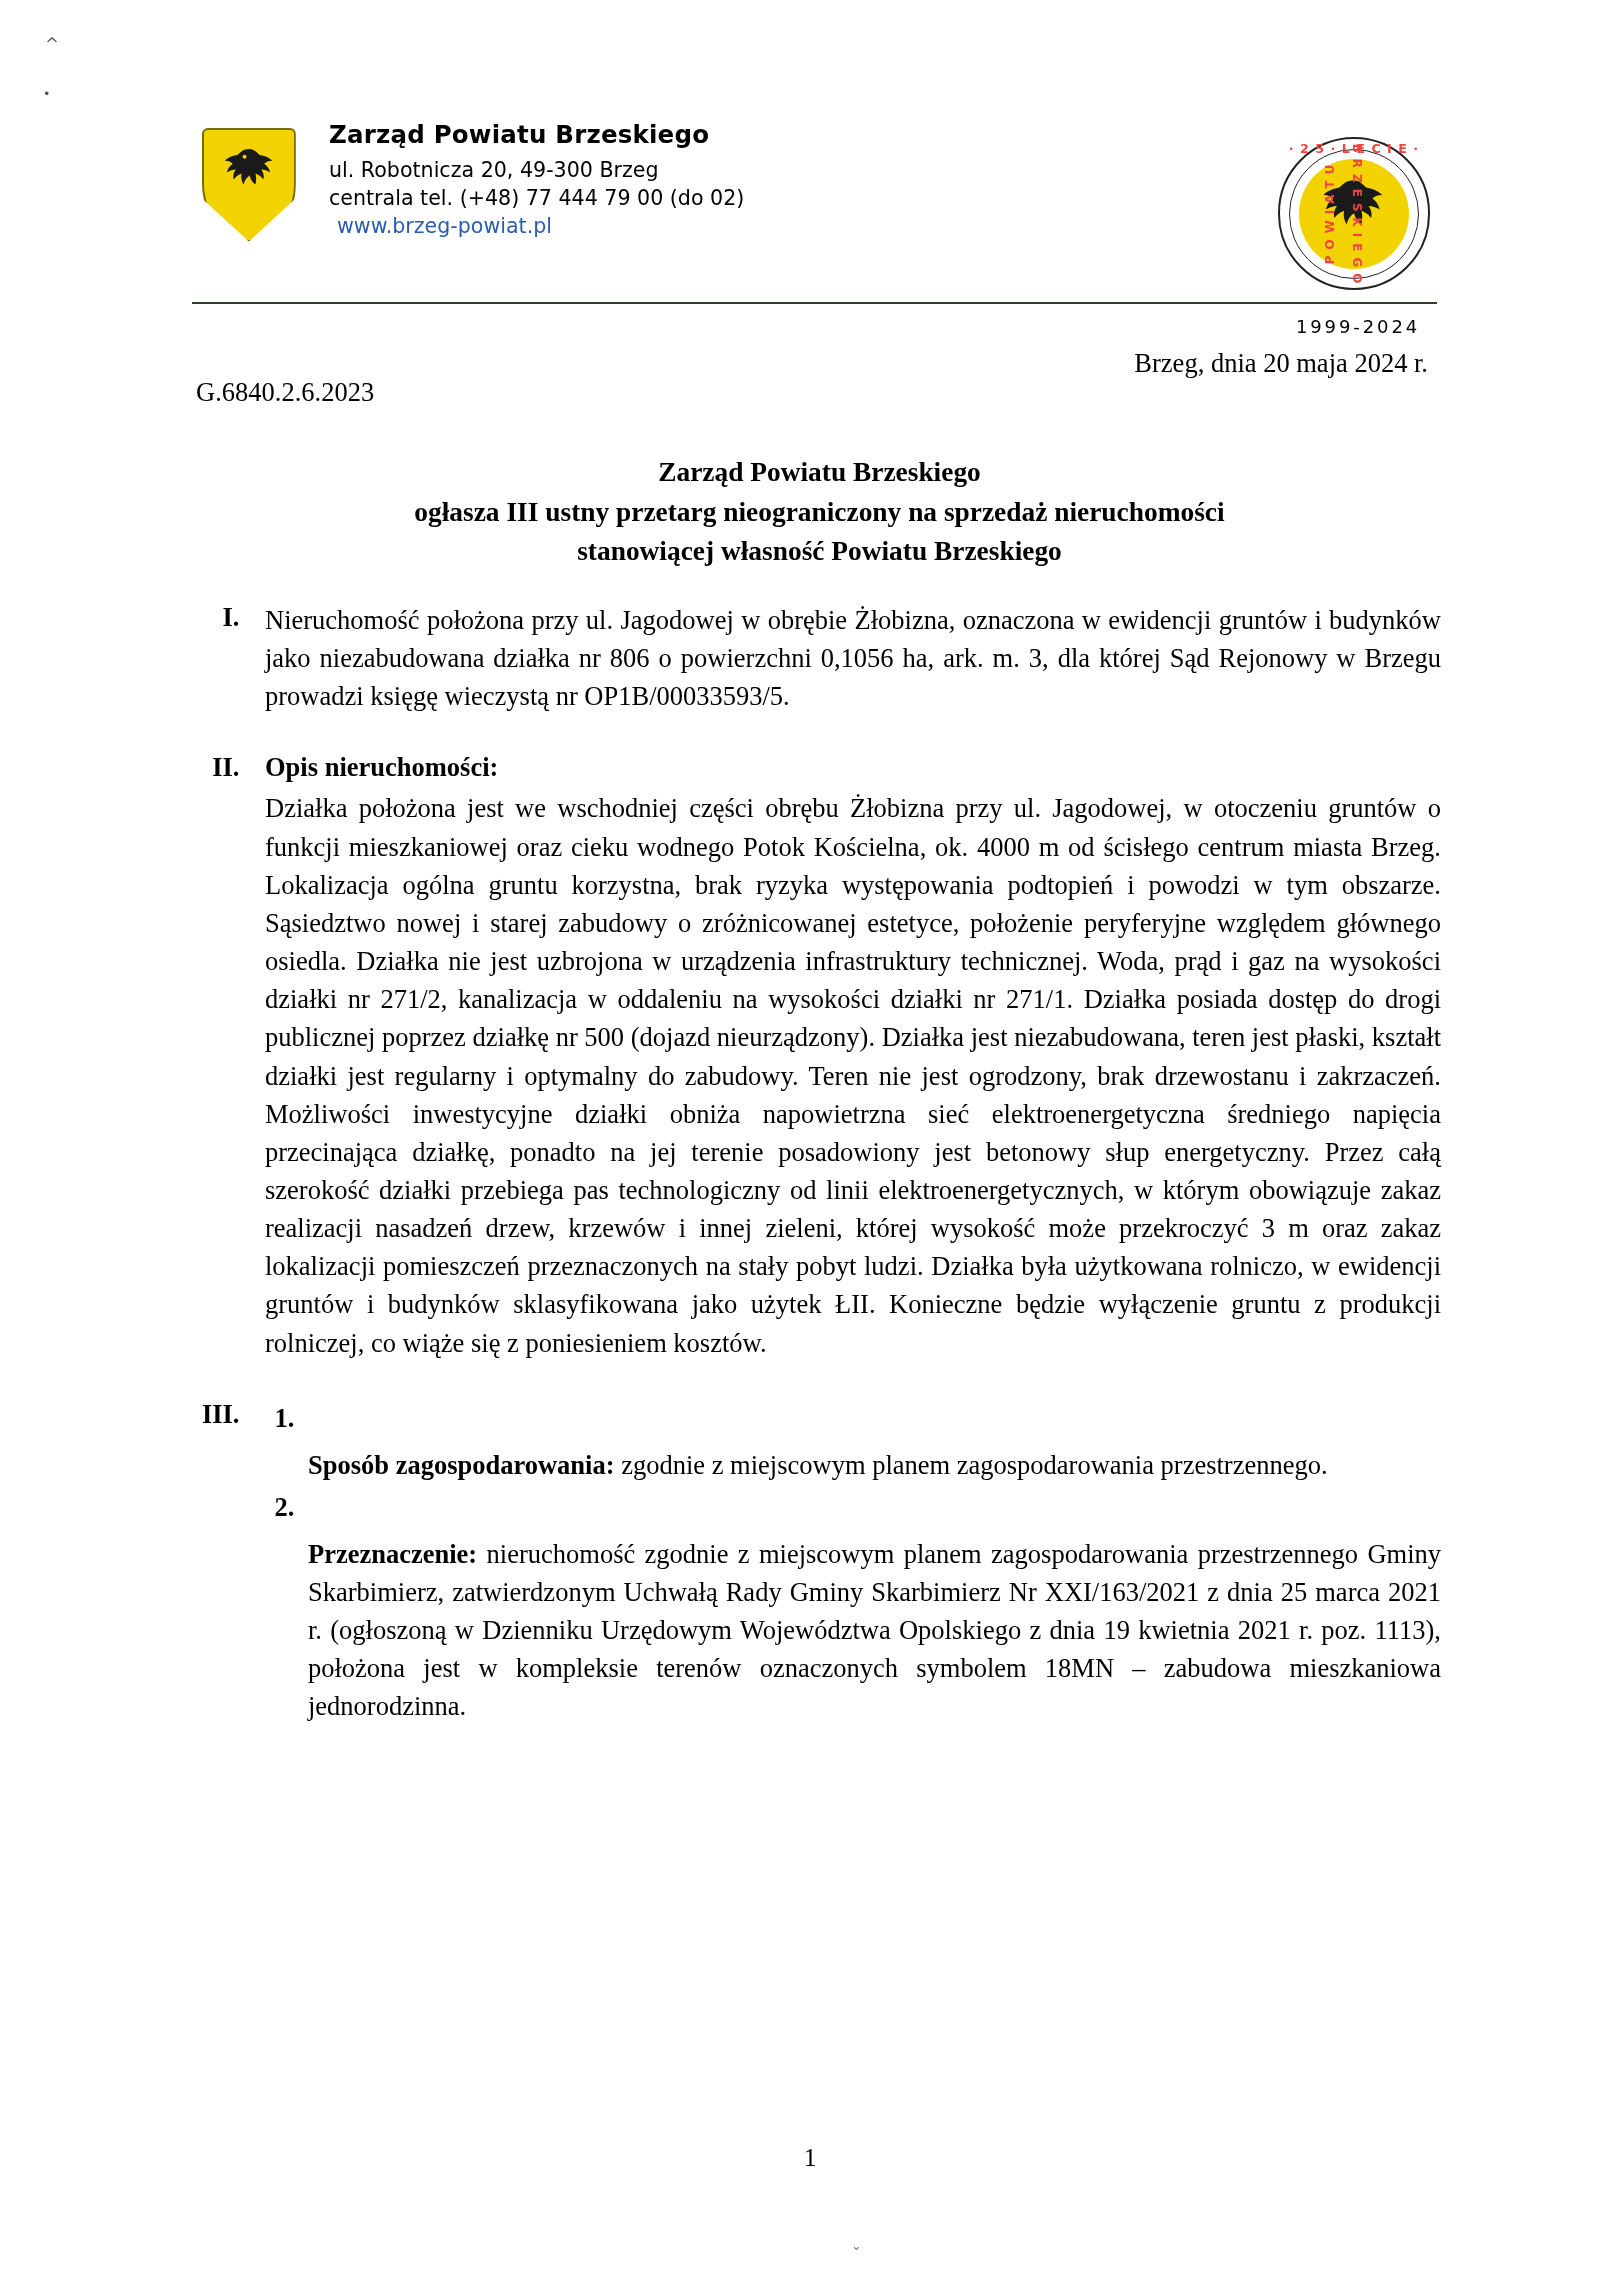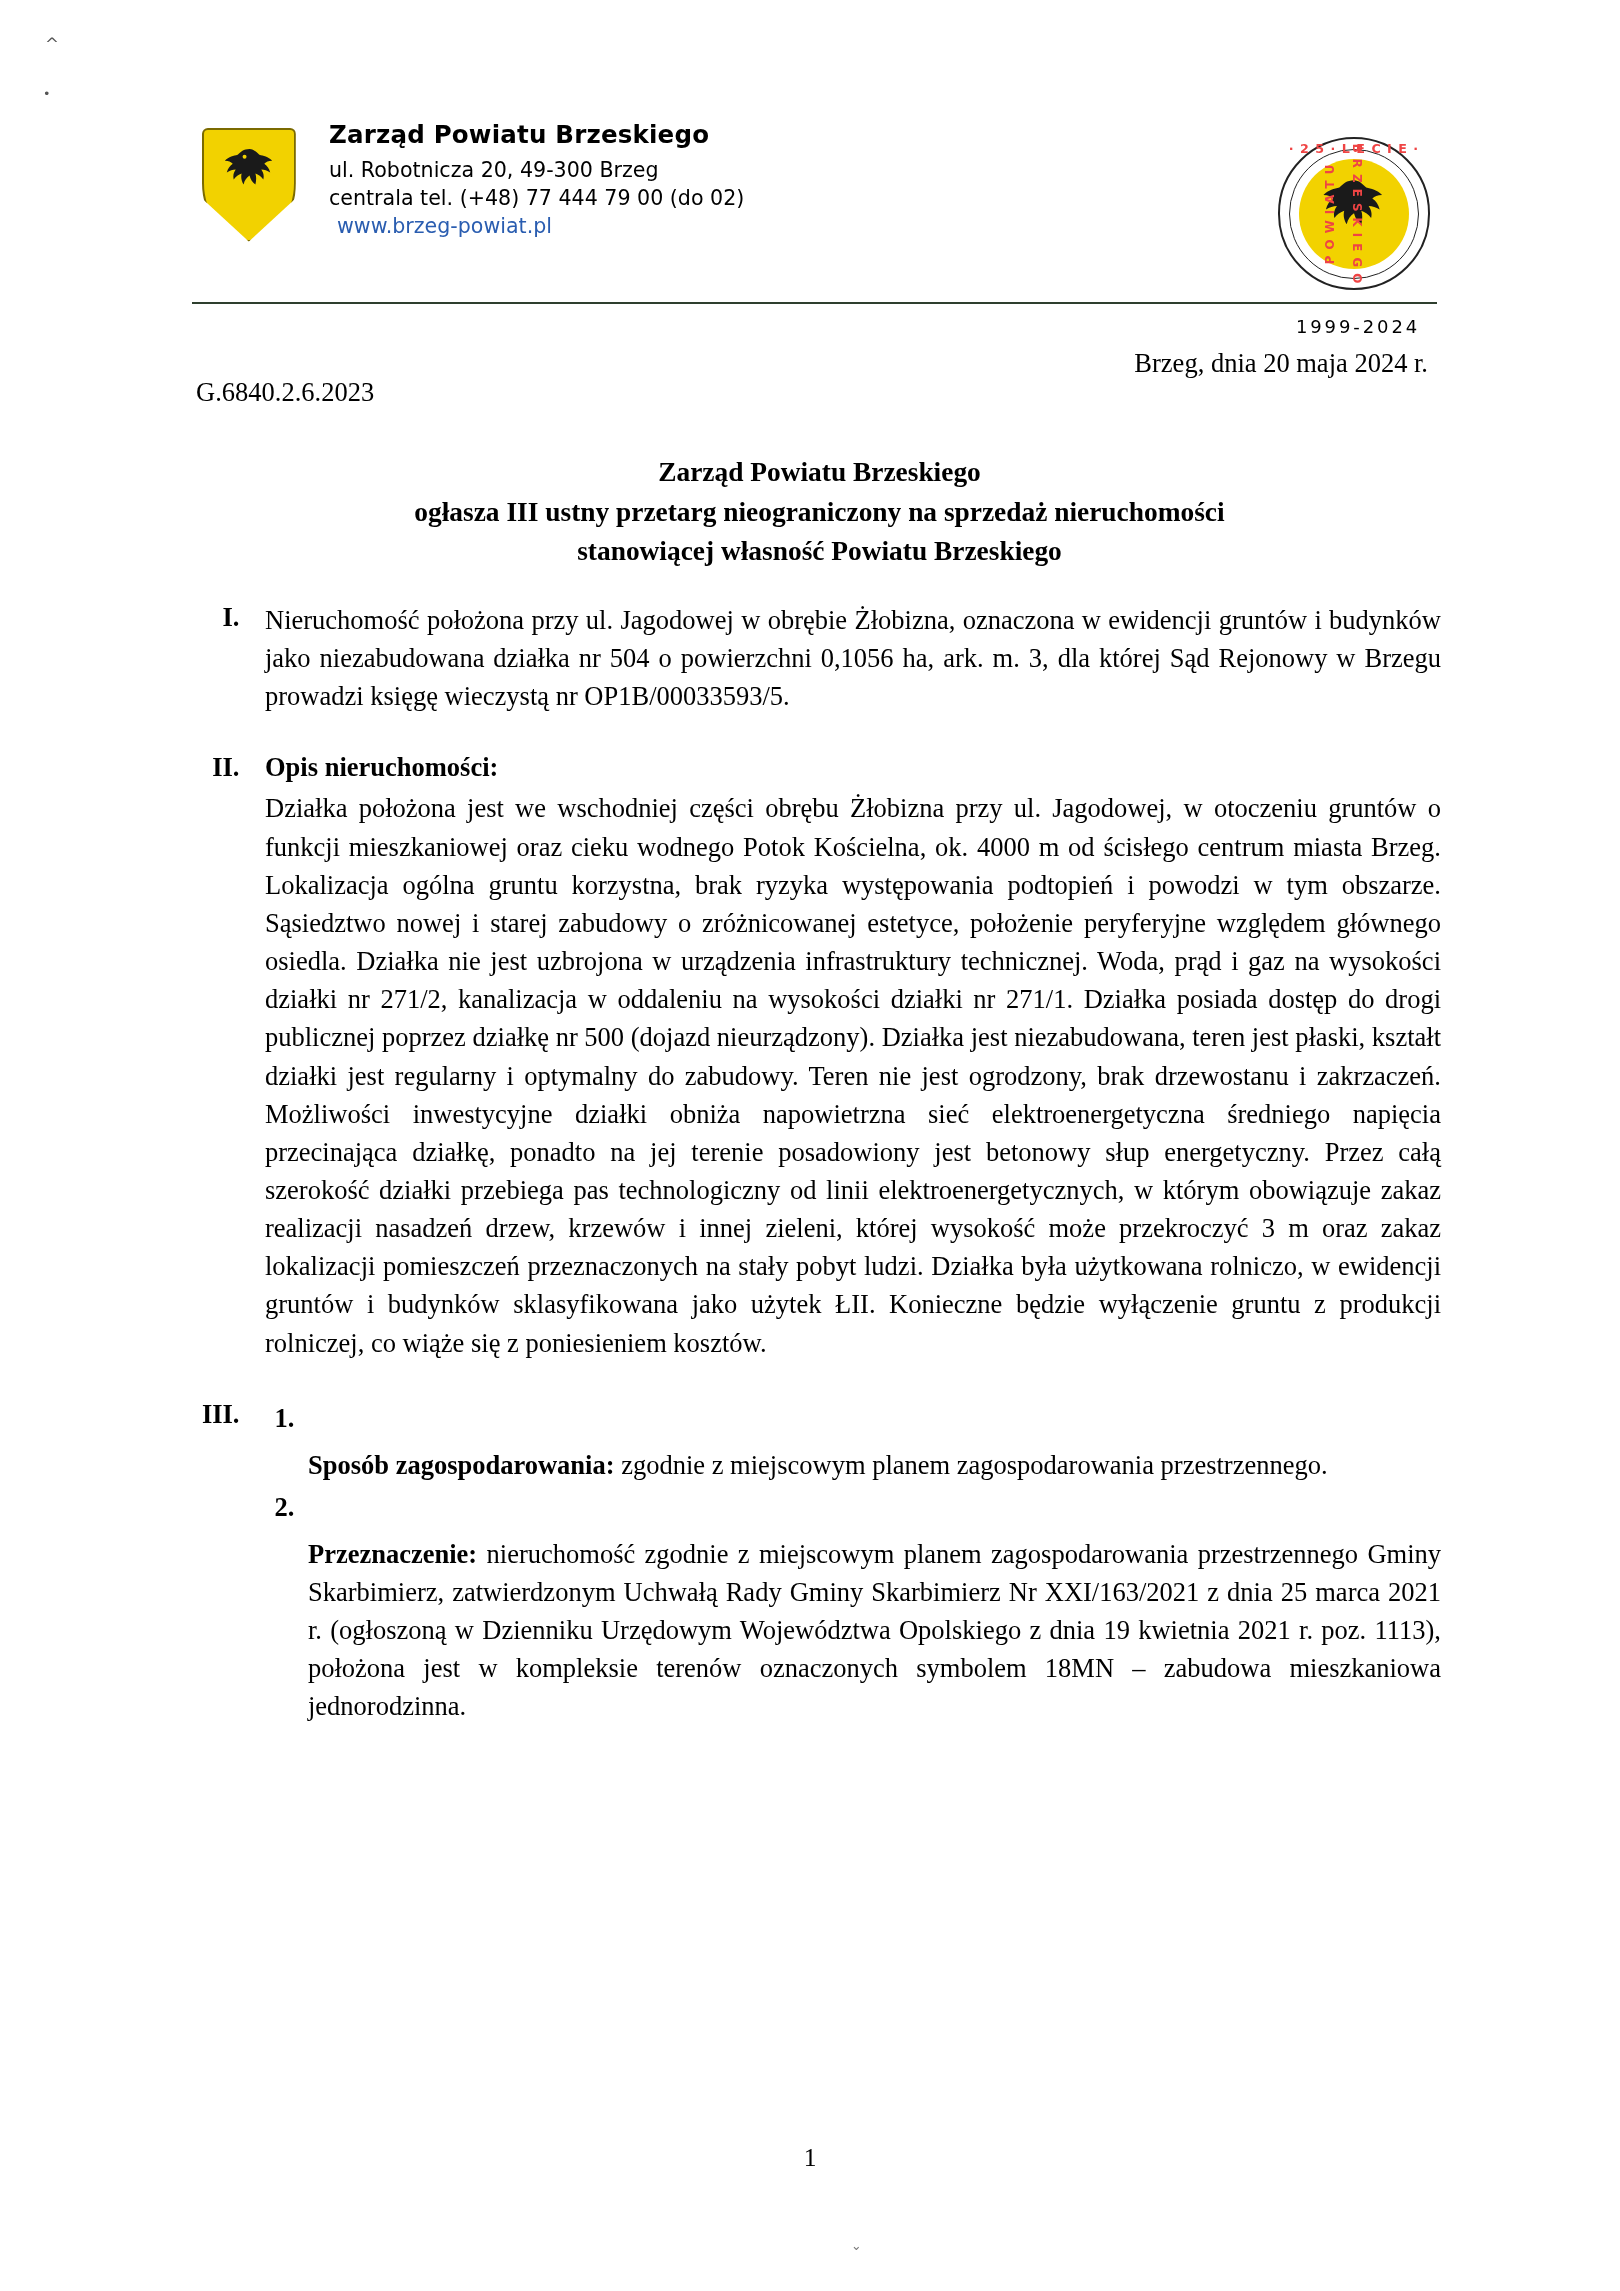--- a/index.html
+++ b/index.html
@@ -314,21 +314,21 @@
     <div>Zarząd Powiatu Brzeskiego</div>
     <div>ogłasza III ustny przetarg nieograniczony na sprzedaż nieruchomości</div>
     <div>stanowiącej własność Powiatu Brzeskiego</div>
   </div>
 
   <div class="content">
 
     <div class="section">
       <div class="num">I.</div>
       <div class="body">
-        <div class="para">Nieruchomość położona przy ul. Jagodowej w obrębie Żłobizna, oznaczona w ewidencji gruntów i budynków jako niezabudowana działka nr 504 o powierzchni 0,1056 ha, ark. m. 3, dla której Sąd Rejonowy w Brzegu prowadzi księgę wieczystą nr OP1B/00033593/5.</div>
+        <div class="para">Nieruchomość położona przy ul. Jagodowej w obrębie Żłobizna, oznaczona w ewidencji gruntów i budynków jako niezabudowana działka nr 806 o powierzchni 0,1056 ha, ark. m. 3, dla której Sąd Rejonowy w Brzegu prowadzi księgę wieczystą nr OP1B/00033593/5.</div>
       </div>
     </div>
 
     <div class="section">
       <div class="num">II.</div>
       <div class="body">
         <div class="sec-head">Opis nieruchomości:</div>
         <div class="para">Działka położona jest we wschodniej części obrębu Żłobizna przy ul. Jagodowej, w otoczeniu gruntów o funkcji mieszkaniowej oraz cieku wodnego Potok Kościelna, ok. 4000 m od ścisłego centrum miasta Brzeg. Lokalizacja ogólna gruntu korzystna, brak ryzyka występowania podtopień i powodzi w tym obszarze. Sąsiedztwo nowej i starej zabudowy o zróżnicowanej estetyce, położenie peryferyjne względem głównego osiedla. Działka nie jest uzbrojona w urządzenia infrastruktury technicznej. Woda, prąd i gaz na wysokości działki nr 271/2, kanalizacja w oddaleniu na wysokości działki nr 271/1. Działka posiada dostęp do drogi publicznej poprzez działkę nr 500 (dojazd nieurządzony). Działka jest niezabudowana, teren jest płaski, kształt działki jest regularny i optymalny do zabudowy. Teren nie jest ogrodzony, brak drzewostanu i zakrzaczeń. Możliwości inwestycyjne działki obniża napowietrzna sieć elektroenergetyczna średniego napięcia przecinająca działkę, ponadto na jej terenie posadowiony jest betonowy słup energetyczny. Przez całą szerokość działki przebiega pas technologiczny od linii elektroenergetycznych, w którym obowiązuje zakaz realizacji nasadzeń drzew, krzewów i innej zieleni, której wysokość może przekroczyć 3 m oraz zakaz lokalizacji pomieszczeń przeznaczonych na stały pobyt ludzi. Działka była użytkowana rolniczo, w ewidencji gruntów i budynków sklasyfikowana jako użytek ŁII. Konieczne będzie wyłączenie gruntu z produkcji rolniczej, co wiąże się z poniesieniem kosztów.</div>
       </div>
     </div>

